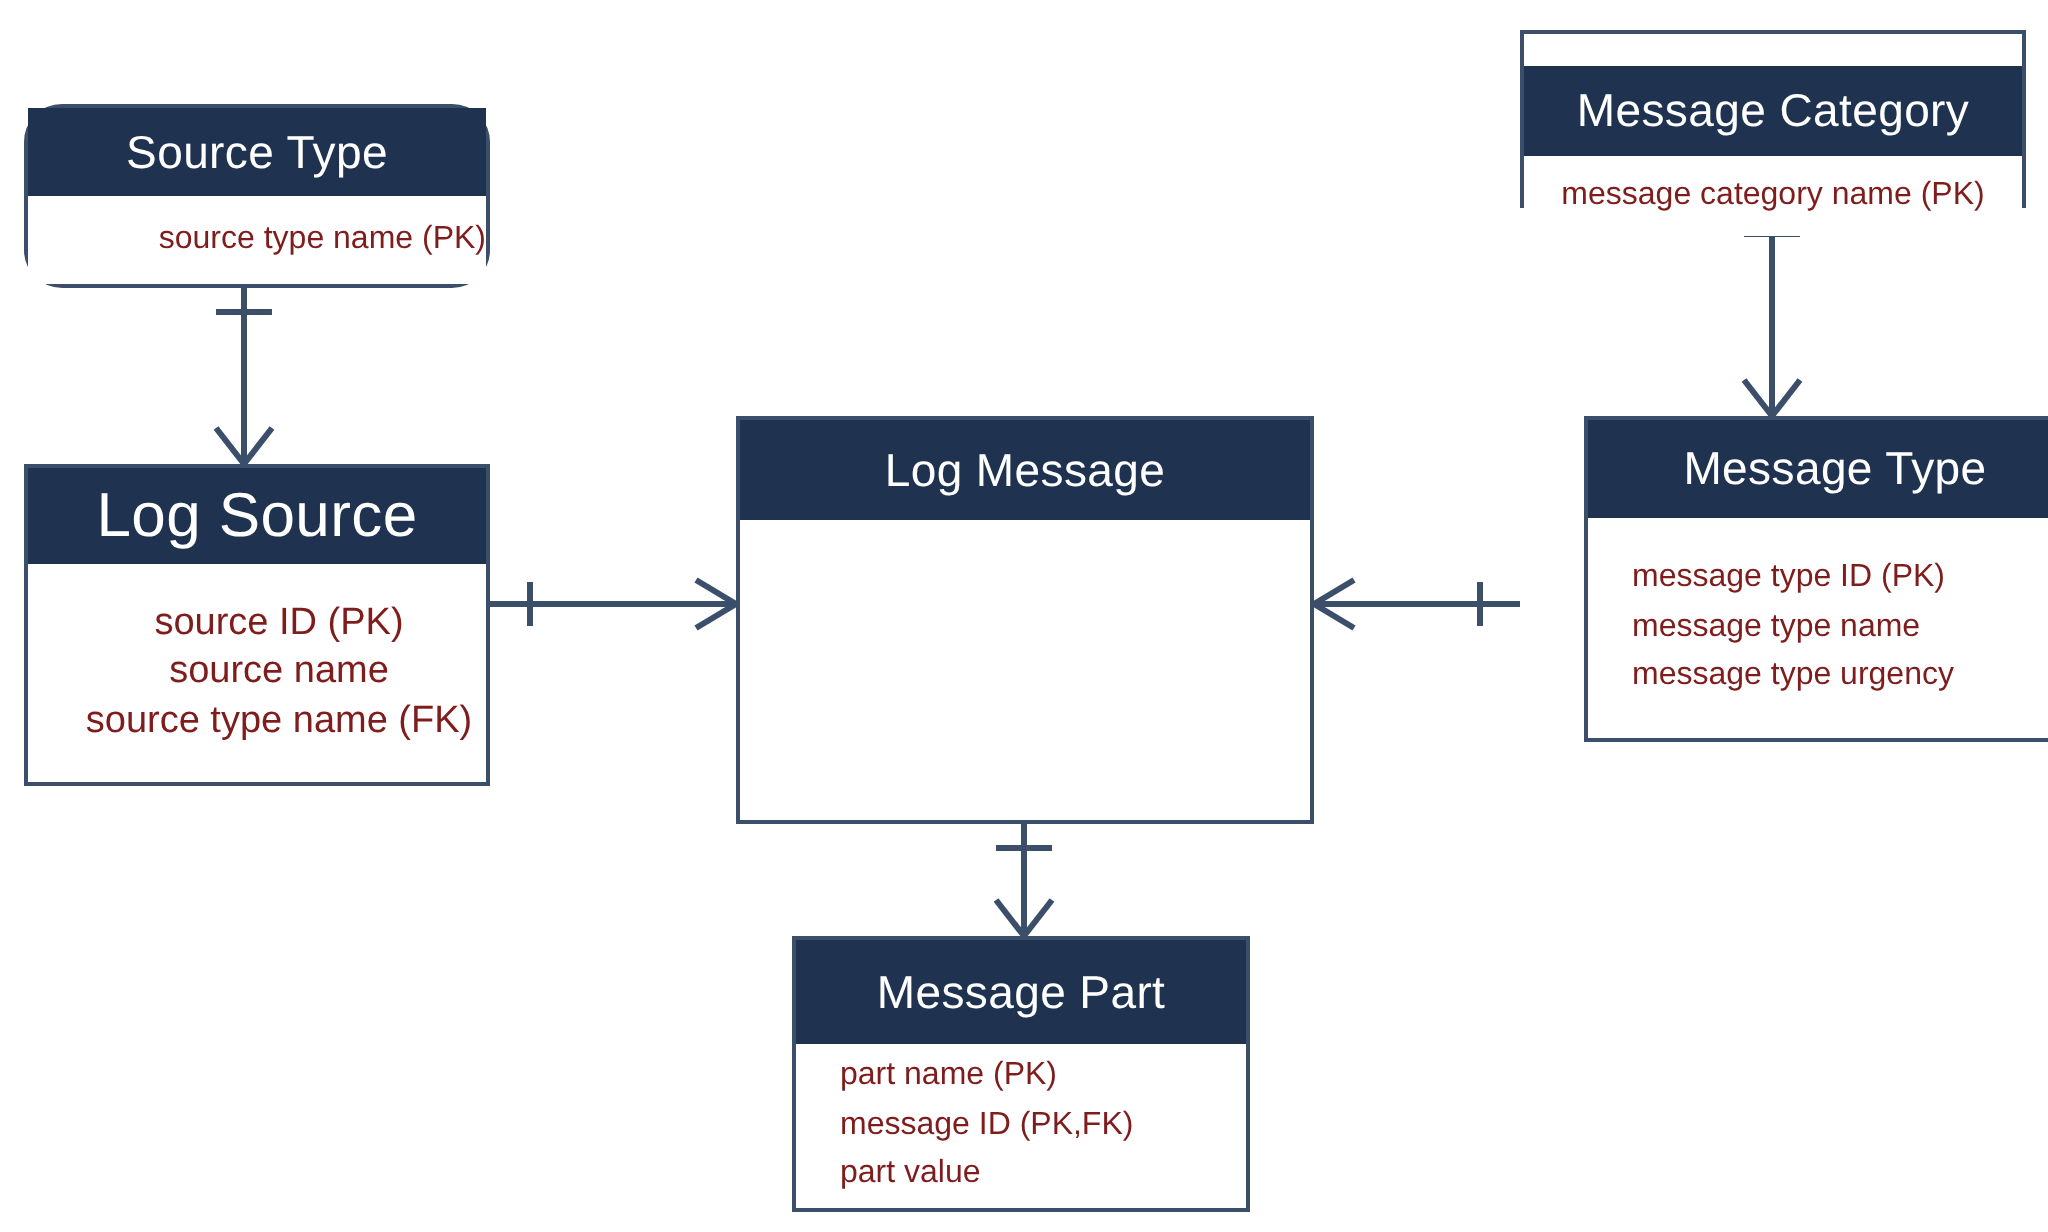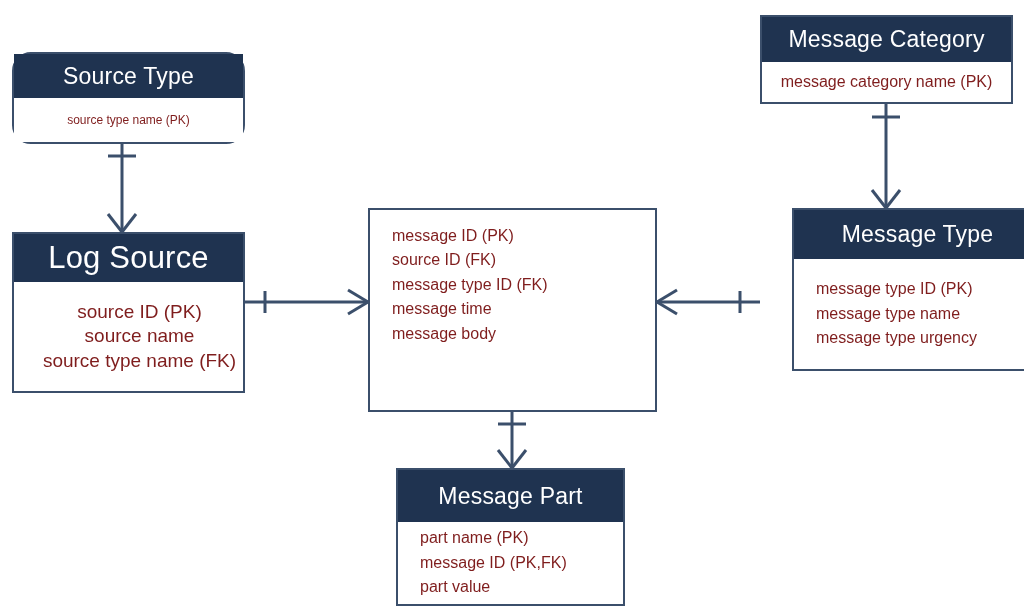--- a/index.html
+++ b/index.html
@@ -59,32 +59,32 @@
     align-items: center;
     text-align: center;
   }
   .attr {
     white-space: nowrap;
     line-height: 24.5px;
   }
   
   #ent-source-type      { left: 12px;  top: 52px;  width: 233px; height: 92px; border-radius: 19px; }
   #ent-source-type .entity-header { height: 44px; font-size: 23px; }
-  #ent-source-type .entity-body   { height: 44px; font-size: 12px; }
+  #ent-source-type .entity-body   { height: 44px; font-size: 16px; align-items: flex-end; }
 
   #ent-log-source       { left: 12px;  top: 232px; width: 233px; height: 161px; }
   #ent-log-source .entity-header  { height: 48px; font-size: 31px; }
   #ent-log-source .entity-body    { height: 109px; font-size: 19px; align-items: center; }
 
   #ent-log-message      { left: 368px; top: 208px; width: 289px; height: 204px; }
   #ent-log-message .entity-header { height: 50px; font-size: 23px; }
   #ent-log-message .entity-body   { height: 150px; font-size: 16px; }
 
   #ent-message-category { left: 760px; top: 15px;  width: 253px; height: 89px; }
-  #ent-message-category .entity-header { height: 45px; font-size: 23px; }
+  #ent-message-category .entity-header { height: 45px; font-size: 23px; margin-top: 16px; }
   #ent-message-category .entity-body   { height: 40px; font-size: 16px; }
 
   #ent-message-type     { left: 760px; top: 208px; width: 251px; height: 163px; margin-left: 32px; }
   #ent-message-type .entity-header { height: 49px; font-size: 23px; }
   #ent-message-type .entity-body   { height: 110px; font-size: 16px; }
 
   #ent-message-part     { left: 396px; top: 468px; width: 229px; height: 138px; }
   #ent-message-part .entity-header { height: 52px; font-size: 23px; }
   #ent-message-part .entity-body   { height: 82px; font-size: 16px; border-radius: 24px; }
 </style>
@@ -148,26 +148,22 @@
       <span>Log Source</span>
     </div>
     <div class="entity-body pad-left">
       <div class="attr">source ID (PK)</div>
       <div class="attr">source name</div>
       <div class="attr">source type name (FK)</div>
     </div>
   </div>
 
   <div class="entity" id="ent-log-message">
-    <div class="entity-body pad-left">
-      <div class="attr">message ID (PK)</div>
-      <div class="attr">source ID (FK)</div>
-      <div class="attr">message type ID (FK)</div>
-      <div class="attr">message time</div>
-      <div class="attr">message body</div>
+    <div class="entity-header">
+      <span>Log Message</span>
     </div>
   </div>
 
   <div class="entity" id="ent-message-category">
     <div class="entity-header">
       <span>Message Category</span>
     </div>
     <div class="entity-body center">
       <div class="attr">message category name (PK)</div>
     </div>

